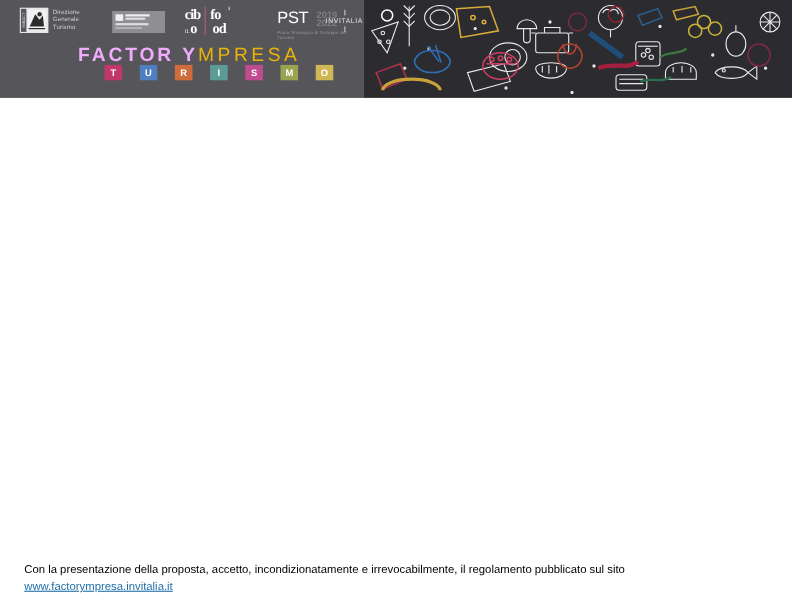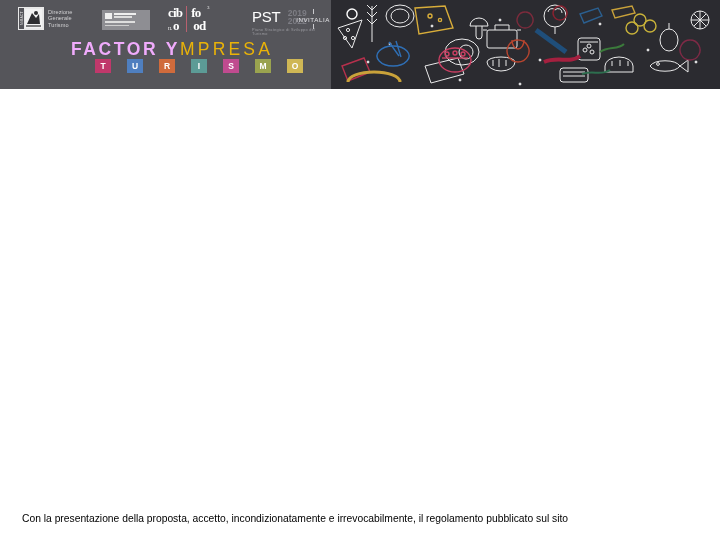--- a/index.html
+++ b/index.html
@@ -335,17 +335,18 @@
         <div class="tile" style="background: rgb(92, 155, 150);">I</div>
         <div class="tile" style="background: rgb(192, 75, 143);">S</div>
         <div class="tile" style="background: rgb(154, 163, 79);">M</div>
         <div class="tile" style="background: rgb(207, 183, 85);">O</div>
       </div>
   </div>
 
   <div id="body-area">
     <div id="consent-text">
       <span>Con la presentazione della proposta, accetto, incondizionatamente e irrevocabilmente, il regolamento pubblicato sul sito</span><br>
+      <a id="consent-link" href="#">www.factorympresa.invitalia.it</a>
     </div>
 
   </div>
 
 </div>
 
 </body></html>

